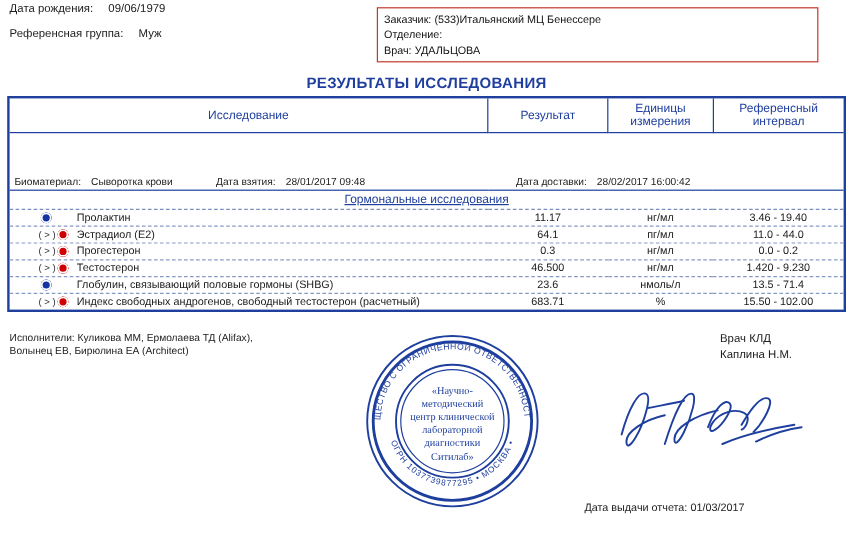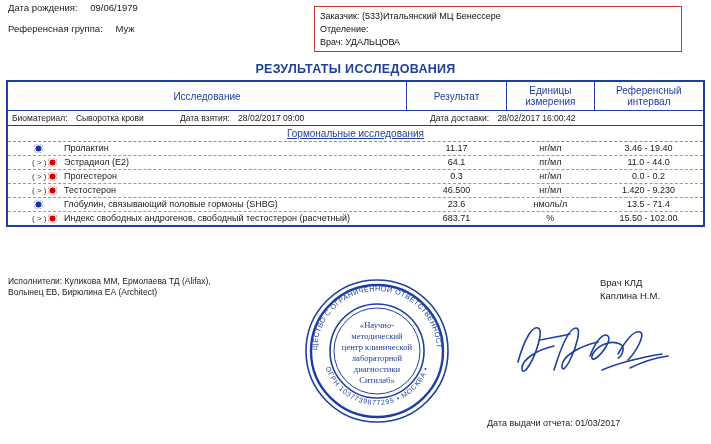--- a/index.html
+++ b/index.html
@@ -68,21 +68,21 @@
   .col-res{width:92px;}
   .col-ed{width:80px;}
   .col-ref{width:101px;}
 
   .meta-row td{
     border-bottom:1px solid #1f3f9e;
     padding:2px 4px;
     font-size:8.5px;
     color:#222;
   }
-  .meta-inner{display:flex;align-items:center;}
+  .meta-inner{display:flex;align-items:center;margin-top:33px;}
   .meta-inner span.k{color:#222;}
   .meta-inner span.v{color:#222;margin-left:6px;}
   .m1{width:168px;}
   .m2{width:250px;}
   .m3{}
 
   .section-row td{
     text-align:center;
     padding:2px;
     font-size:10px;
@@ -197,21 +197,21 @@
       <tbody>
         <tr class="meta-row">
           <td colspan="4">
             <div class="meta-inner">
               <span class="m1">
                 <span class="k">Биоматериал:</span>
                 <span class="v">Сыворотка крови</span>
               </span>
               <span class="m2">
                 <span class="k">Дата взятия:</span>
-                <span class="v">28/02/2017 09:00</span>
+                <span class="v">28/01/2017 09:48</span>
               </span>
               <span class="m3">
                 <span class="k">Дата доставки:</span>
                 <span class="v">28/02/2017 16:00:42</span>
               </span>
             </div>
           </td>
         </tr>
         <tr class="section-row">
           <td colspan="4">Гормональные исследования</td>

